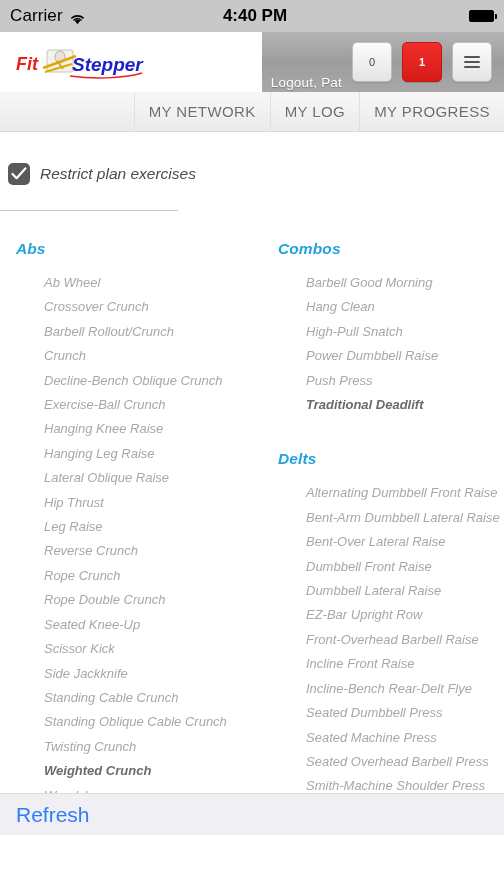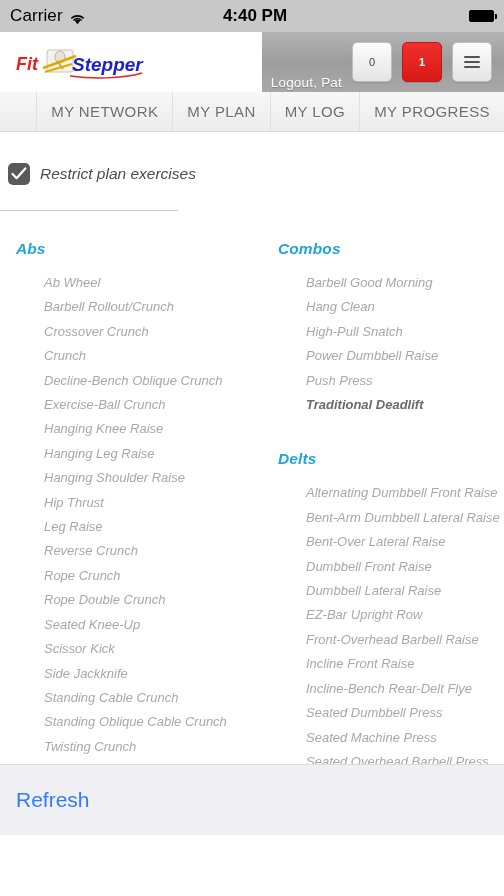--- a/index.html
+++ b/index.html
@@ -118,21 +118,21 @@
   .exlist { padding-left:44px; margin-top:13px; }
   .exitem {
     font-size:13px; color:#a8a8a8; line-height:24.4px;
     white-space:nowrap;
   }
   .exitem.sel { color:#6b6b6b; font-weight:bold; }
   .col.right .exitem { white-space:normal; width:210px; }
 
   
   .toolbar {
-    position:absolute; left:0; bottom:0; width:504px; height:71px;
+    position:absolute; left:0; bottom:0; width:504px; height:42px;
     background:#efeff4; border-top:1px solid #dcdcdc;
     display:flex; align-items:center; padding-left:16px;
   }
   .toolbar .refresh { font-size:21px; color:#2e7dfa; }
 </style>
 </head>
 <body>
 
 <div id="app">
 
@@ -186,23 +186,20 @@
           </span>
       </div>
     </div>
   </div>
 
   <div class="navbar">
     <div class="navitem">
       <span>MY NETWORK</span>
     </div>
     <div class="navitem">
-      <span>MY PLAN</span>
-    </div>
-    <div class="navitem">
       <span>MY LOG</span>
     </div>
     <div class="navitem">
       <span>MY PROGRESS</span>
     </div>
   </div>
 
   <div class="content">
 
     <div class="checkbox-row">
@@ -215,28 +212,28 @@
     </div>
 
     <div class="divider"></div>
 
     <div class="columns">
       <div class="col" id="col-0">
           <div class="group">
             <div class="group-title">Abs</div>
             <div class="exlist">
               <div class="exitem">Ab Wheel</div>
+              <div class="exitem">Crossover Crunch</div>
               <div class="exitem">Barbell Rollout/Crunch</div>
-              <div class="exitem">Crossover Crunch</div>
               <div class="exitem">Crunch</div>
               <div class="exitem">Decline-Bench Oblique Crunch</div>
               <div class="exitem">Exercise-Ball Crunch</div>
               <div class="exitem">Hanging Knee Raise</div>
               <div class="exitem">Hanging Leg Raise</div>
-              <div class="exitem">Hanging Shoulder Raise</div>
+              <div class="exitem">Lateral Oblique Raise</div>
               <div class="exitem">Hip Thrust</div>
               <div class="exitem">Leg Raise</div>
               <div class="exitem">Reverse Crunch</div>
               <div class="exitem">Rope Crunch</div>
               <div class="exitem">Rope Double Crunch</div>
               <div class="exitem">Seated Knee-Up</div>
               <div class="exitem">Scissor Kick</div>
               <div class="exitem">Side Jackknife</div>
               <div class="exitem">Standing Cable Crunch</div>
               <div class="exitem">Standing Oblique Cable Crunch</div>

